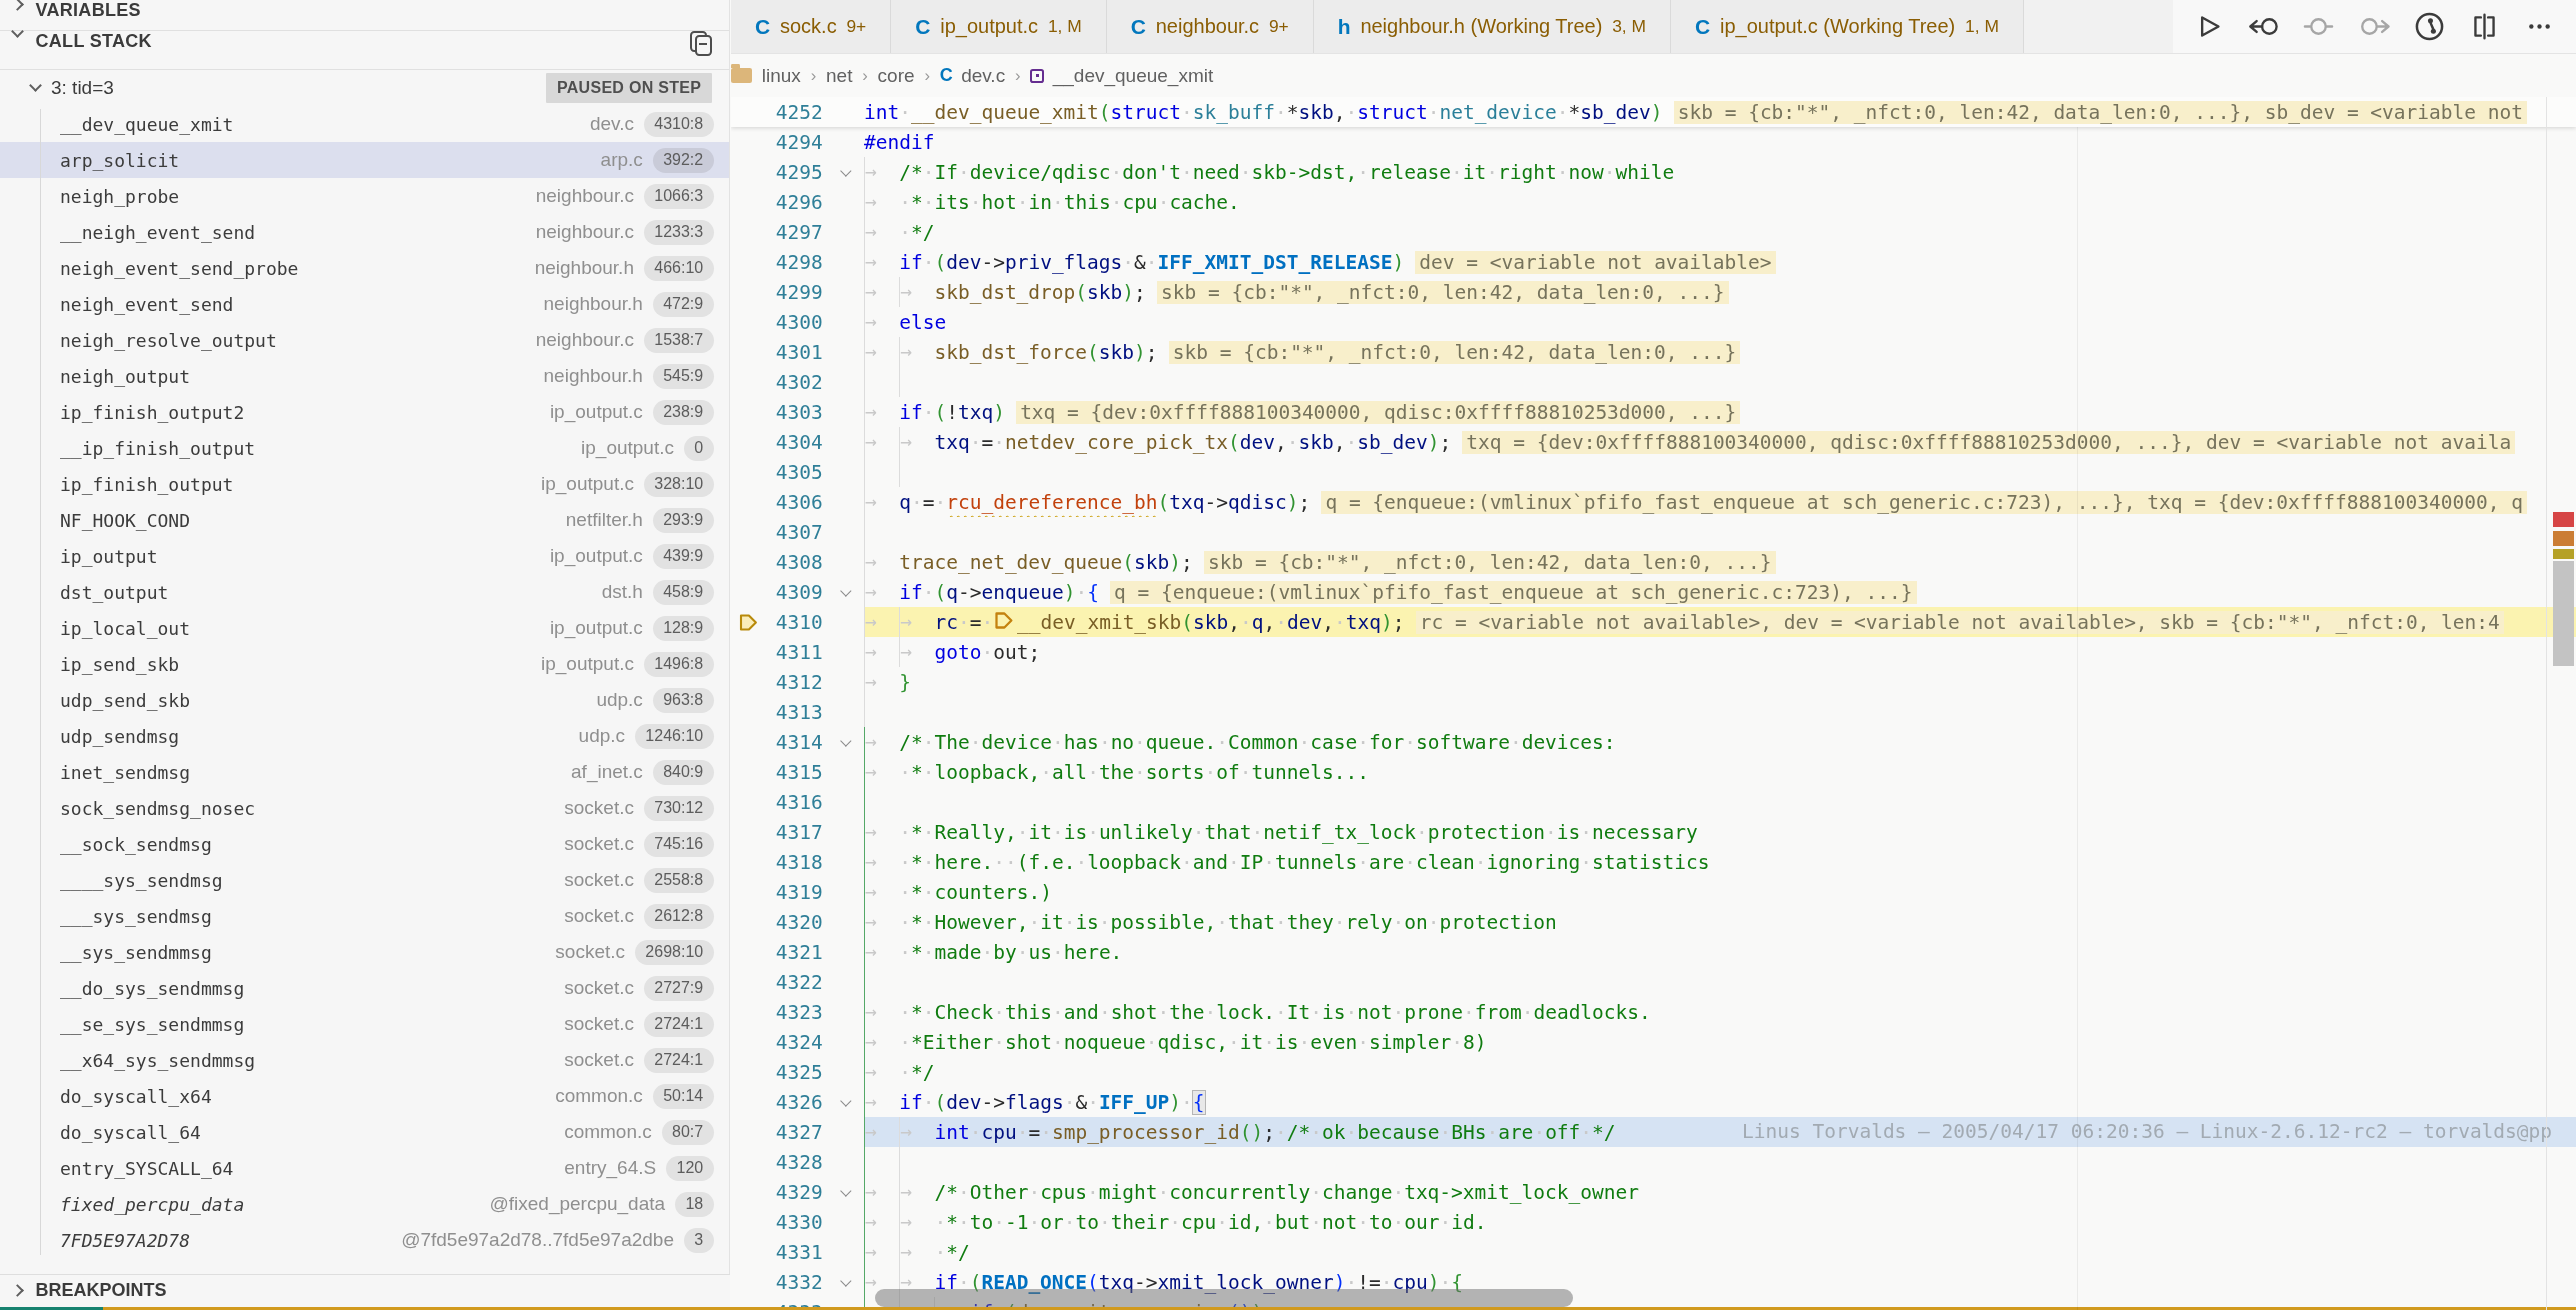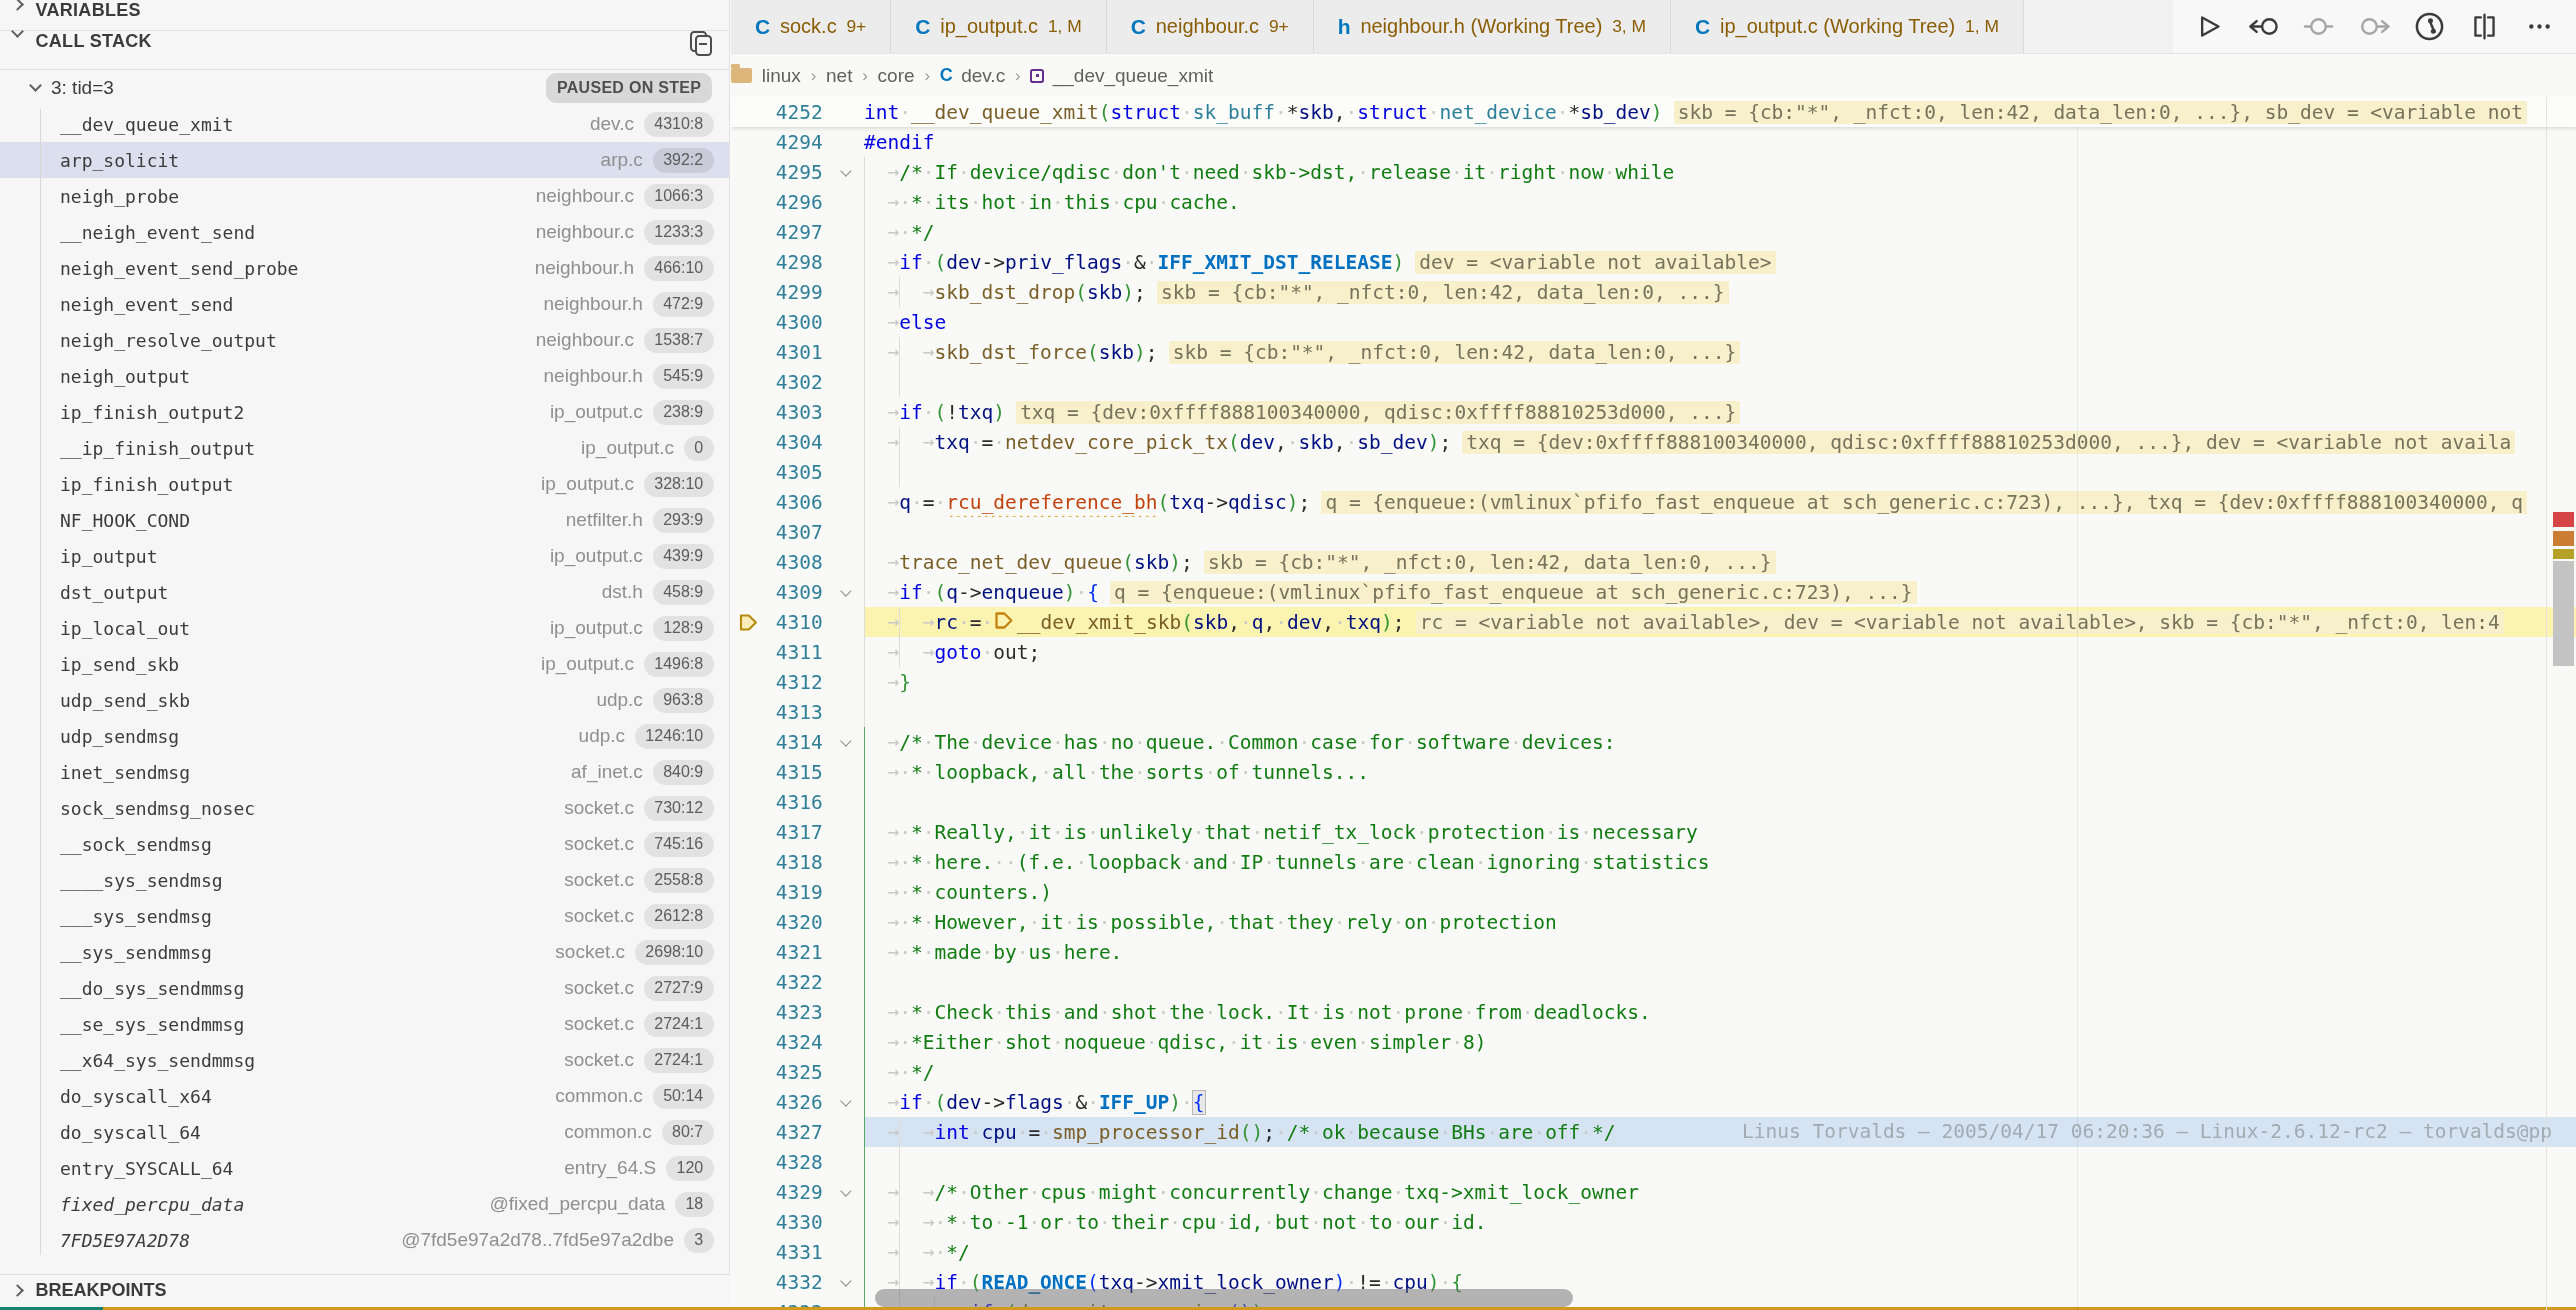--- a/index.html
+++ b/index.html
@@ -19,21 +19,21 @@
   #cs-head { height:39px; border-bottom:0.7px solid #e0e0e0; }
   .stack-icon { margin-left:auto; margin-right:18px; width:21px; height:25px; position:relative; flex:none;}
   .stack-icon i { position:absolute; border:2.1px solid #4d4d4d; border-radius:4.2px; background:#f6f6f6; }
   .stack-icon i:nth-child(1){ left:0; top:0; width:16.7px; height:21px; }
   .stack-icon i:nth-child(2){ left:4.9px; top:3.5px; width:16.7px; height:21px; }
   .stack-icon b { position:absolute; left:9px; top:12px; width:7.7px; height:2.1px; background:#4d4d4d; }
 
   #thread-row { display:flex; align-items:center; height:36px; padding-left:31px; font-size:19px; color:#3b3b3b; }
   #thread-row .chev { margin-right:11px; }
   .paused-badge { margin-left:auto; margin-right:16.7px; background:#d8d8d8; color:#4f4f4f;
-                  font-size:16px; font-weight:600; border-radius:10px; padding:5.6px 11px; letter-spacing:0.3px;}
+                  font-size:16px; font-weight:600; border-radius:1px; padding:5.6px 11px; letter-spacing:0.3px;}
 
   #frames { position:relative; }
   #tree-guide { position:absolute; left:40px; top:2.8px; bottom:2.8px; width:0; border-left:1.4px solid #d8d8d8; }
   .frame { display:flex; align-items:center; height:36px; padding:0 15.3px 0 60px; font-size:19px; }
   .frame.selected { background:#dcdfee; }
   .fname { color:#3c3c3c; font-family:"DejaVu Sans Mono",monospace; font-size:18px; white-space:nowrap; }
   .fname.italic { font-style:italic; }
   .ffile { margin-left:auto; color:#8f8f8f; font-size:19px; white-space:nowrap; }
   .floc { flex:none; margin-left:9.8px; background:#e2e2e2; color:#5c5c5c; font-size:16px;
           border-radius:14px; padding:3.5px 10.5px; white-space:nowrap;}
@@ -65,21 +65,21 @@
 
   
   #code-wrap { position:absolute; left:0; top:97px; right:0; bottom:0; overflow:hidden; }
   .line, #sticky { display:flex; align-items:center; height:30px; white-space:pre;
           font-family:"DejaVu Sans Mono",monospace; font-size:19.5px; color:#1e1e1e; position:relative; }
   #sticky { background:#fcfcfb; box-shadow:0 2.1px 4.2px rgba(0,0,0,.14); position:relative; z-index:5; }
   .gut { width:133px; flex:none; display:flex; align-items:center; height:100%; position:relative; }
   .num { width:98px; text-align:right; color:#2f7f98; padding-right:5.6px; }
   .fold { width:36px; display:flex; align-items:center; justify-content:center; }
   .fold .chev { border-color:#8a8a8a; border-width:1.7px; width:7.7px; height:7.7px; margin:0 0 2.8px 0;}
-  .cnt { flex:1; overflow:hidden; white-space:pre; height:100%; display:flex; align-items:center; position:relative;text-align:right;}
+  .cnt { flex:1; overflow:hidden; white-space:pre; height:100%; display:flex; align-items:center; position:relative;}
   .lY .cnt { background:#fbf3b0; }
   .lB .cnt { background:#d6e3f3; }
 
   .ws, .g { display:inline-block; width:3ch; height:30px; line-height:30px; vertical-align:top;
             border-left:0.7px solid #dcdcdc; color:#c9c9c9; flex:none;}
   .gg > .ws:first-child, .gg > .g:first-child { border-left:1.4px solid #55a868; }
   .kw { color:#0000e0; } .ty { color:#2b7f99; } .fn { color:#795e26; } .va { color:#001080; }
   .mc { color:#0070c1;font-weight:bold; } .cm { color:#107c10; } .pl { color:#2b2b2b; }
   .pr { color:#319331; } .pb { color:#0431fa; }
   .cb { color:#0431fa; background:#e8e8e8; outline:1.4px solid #b5b5b5; }

